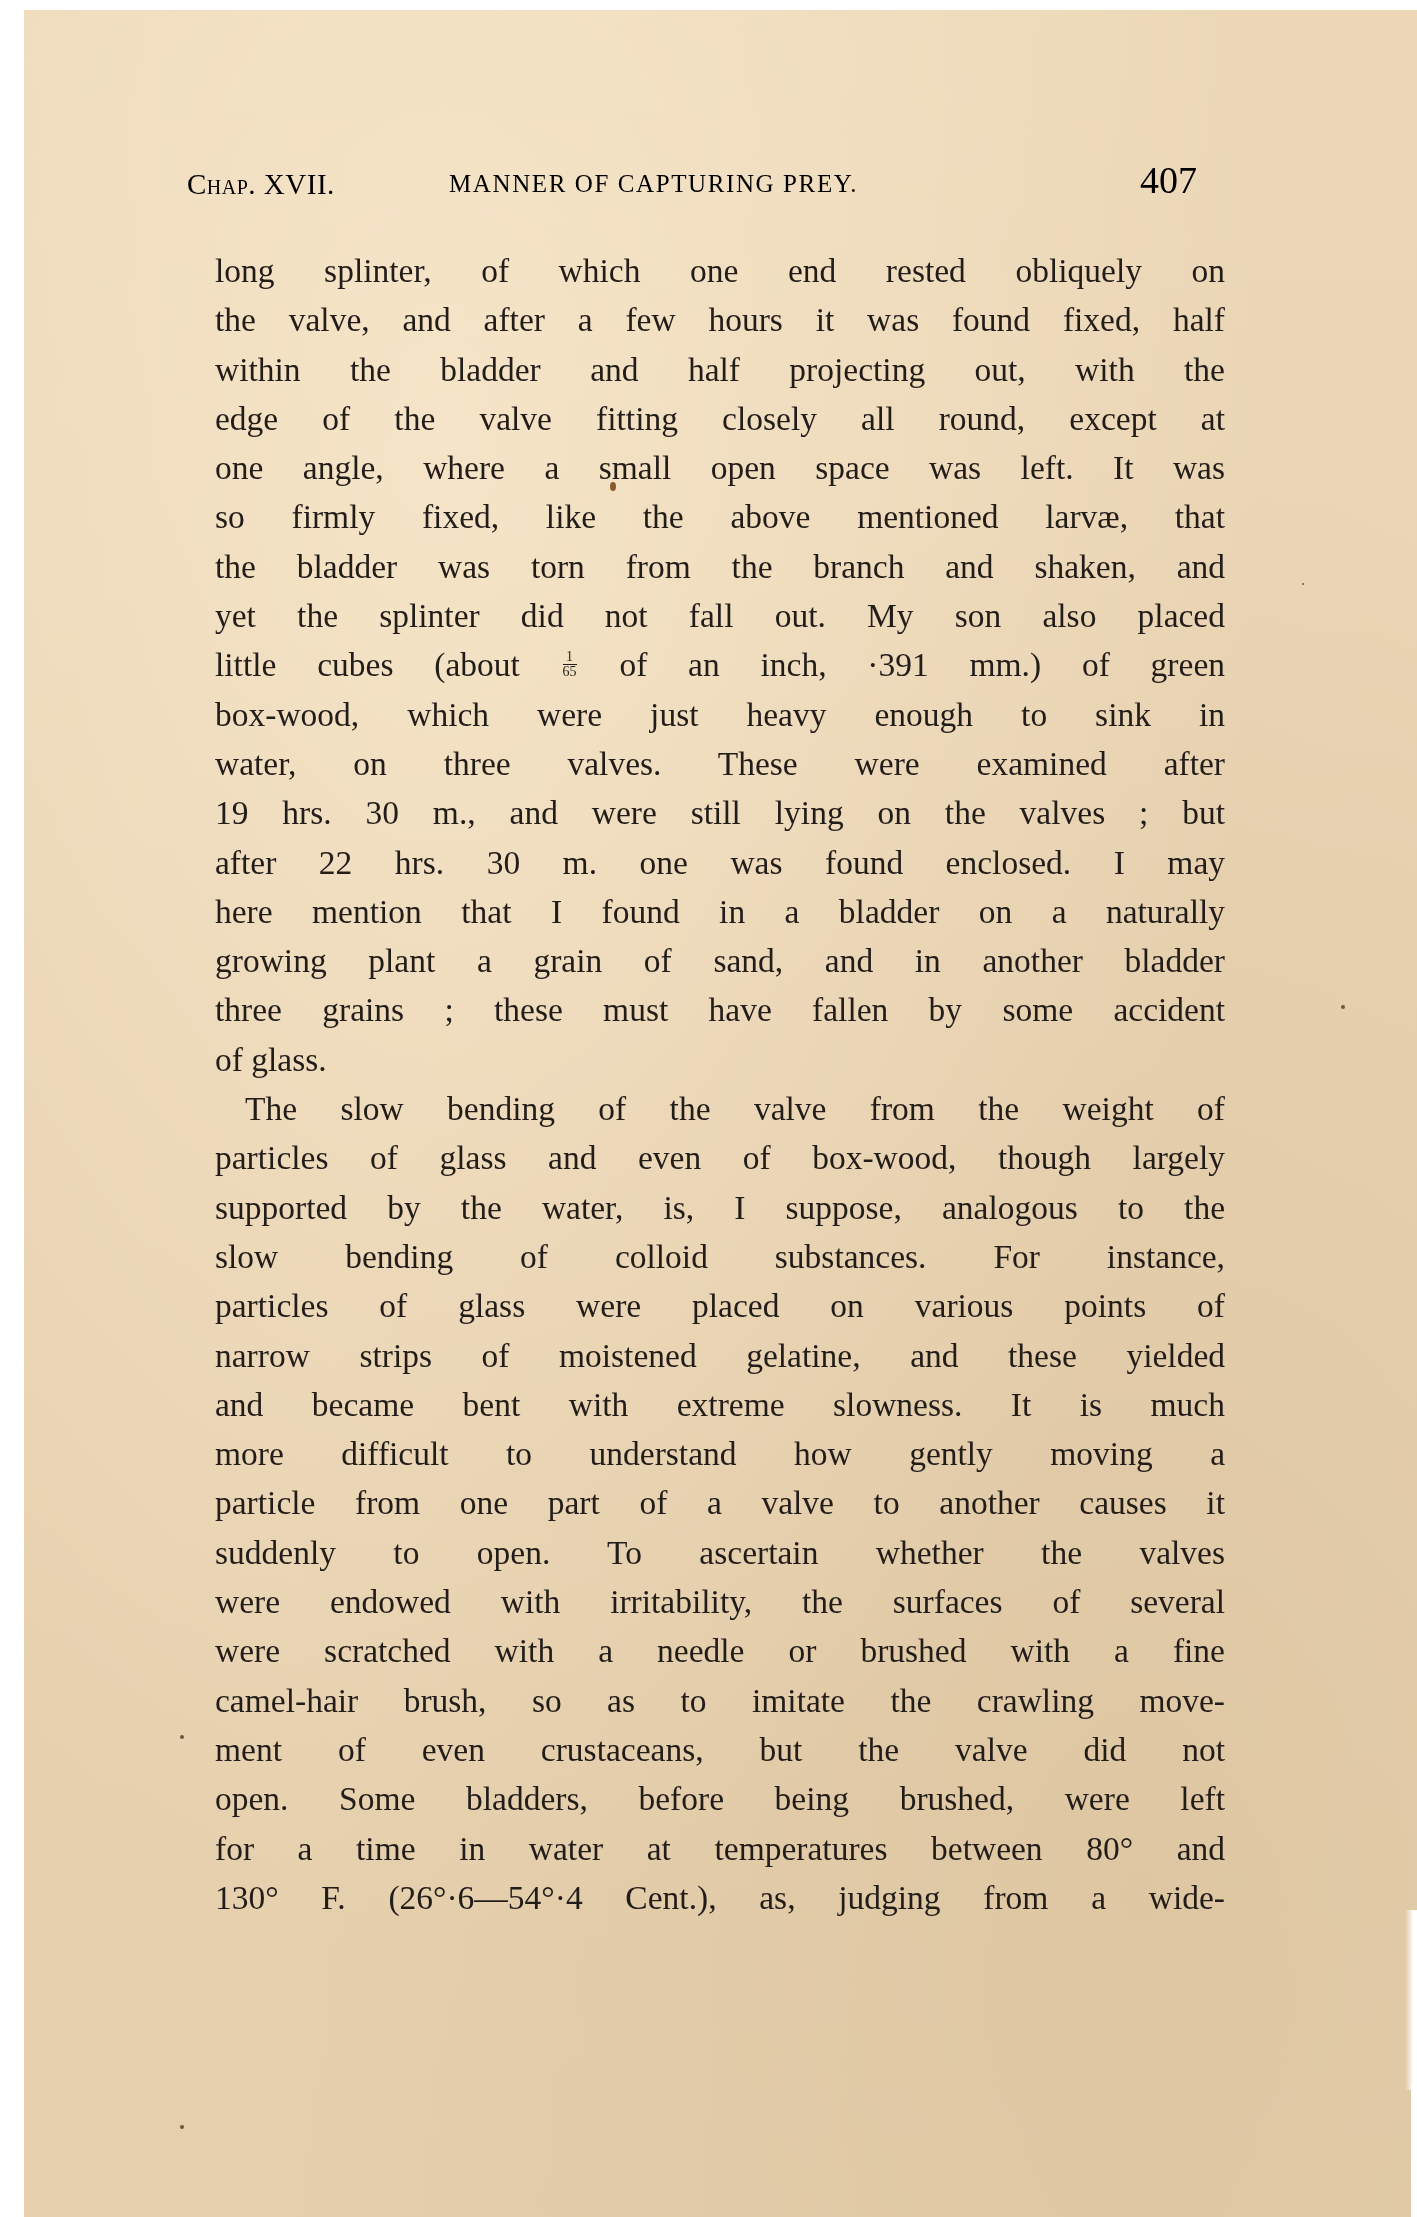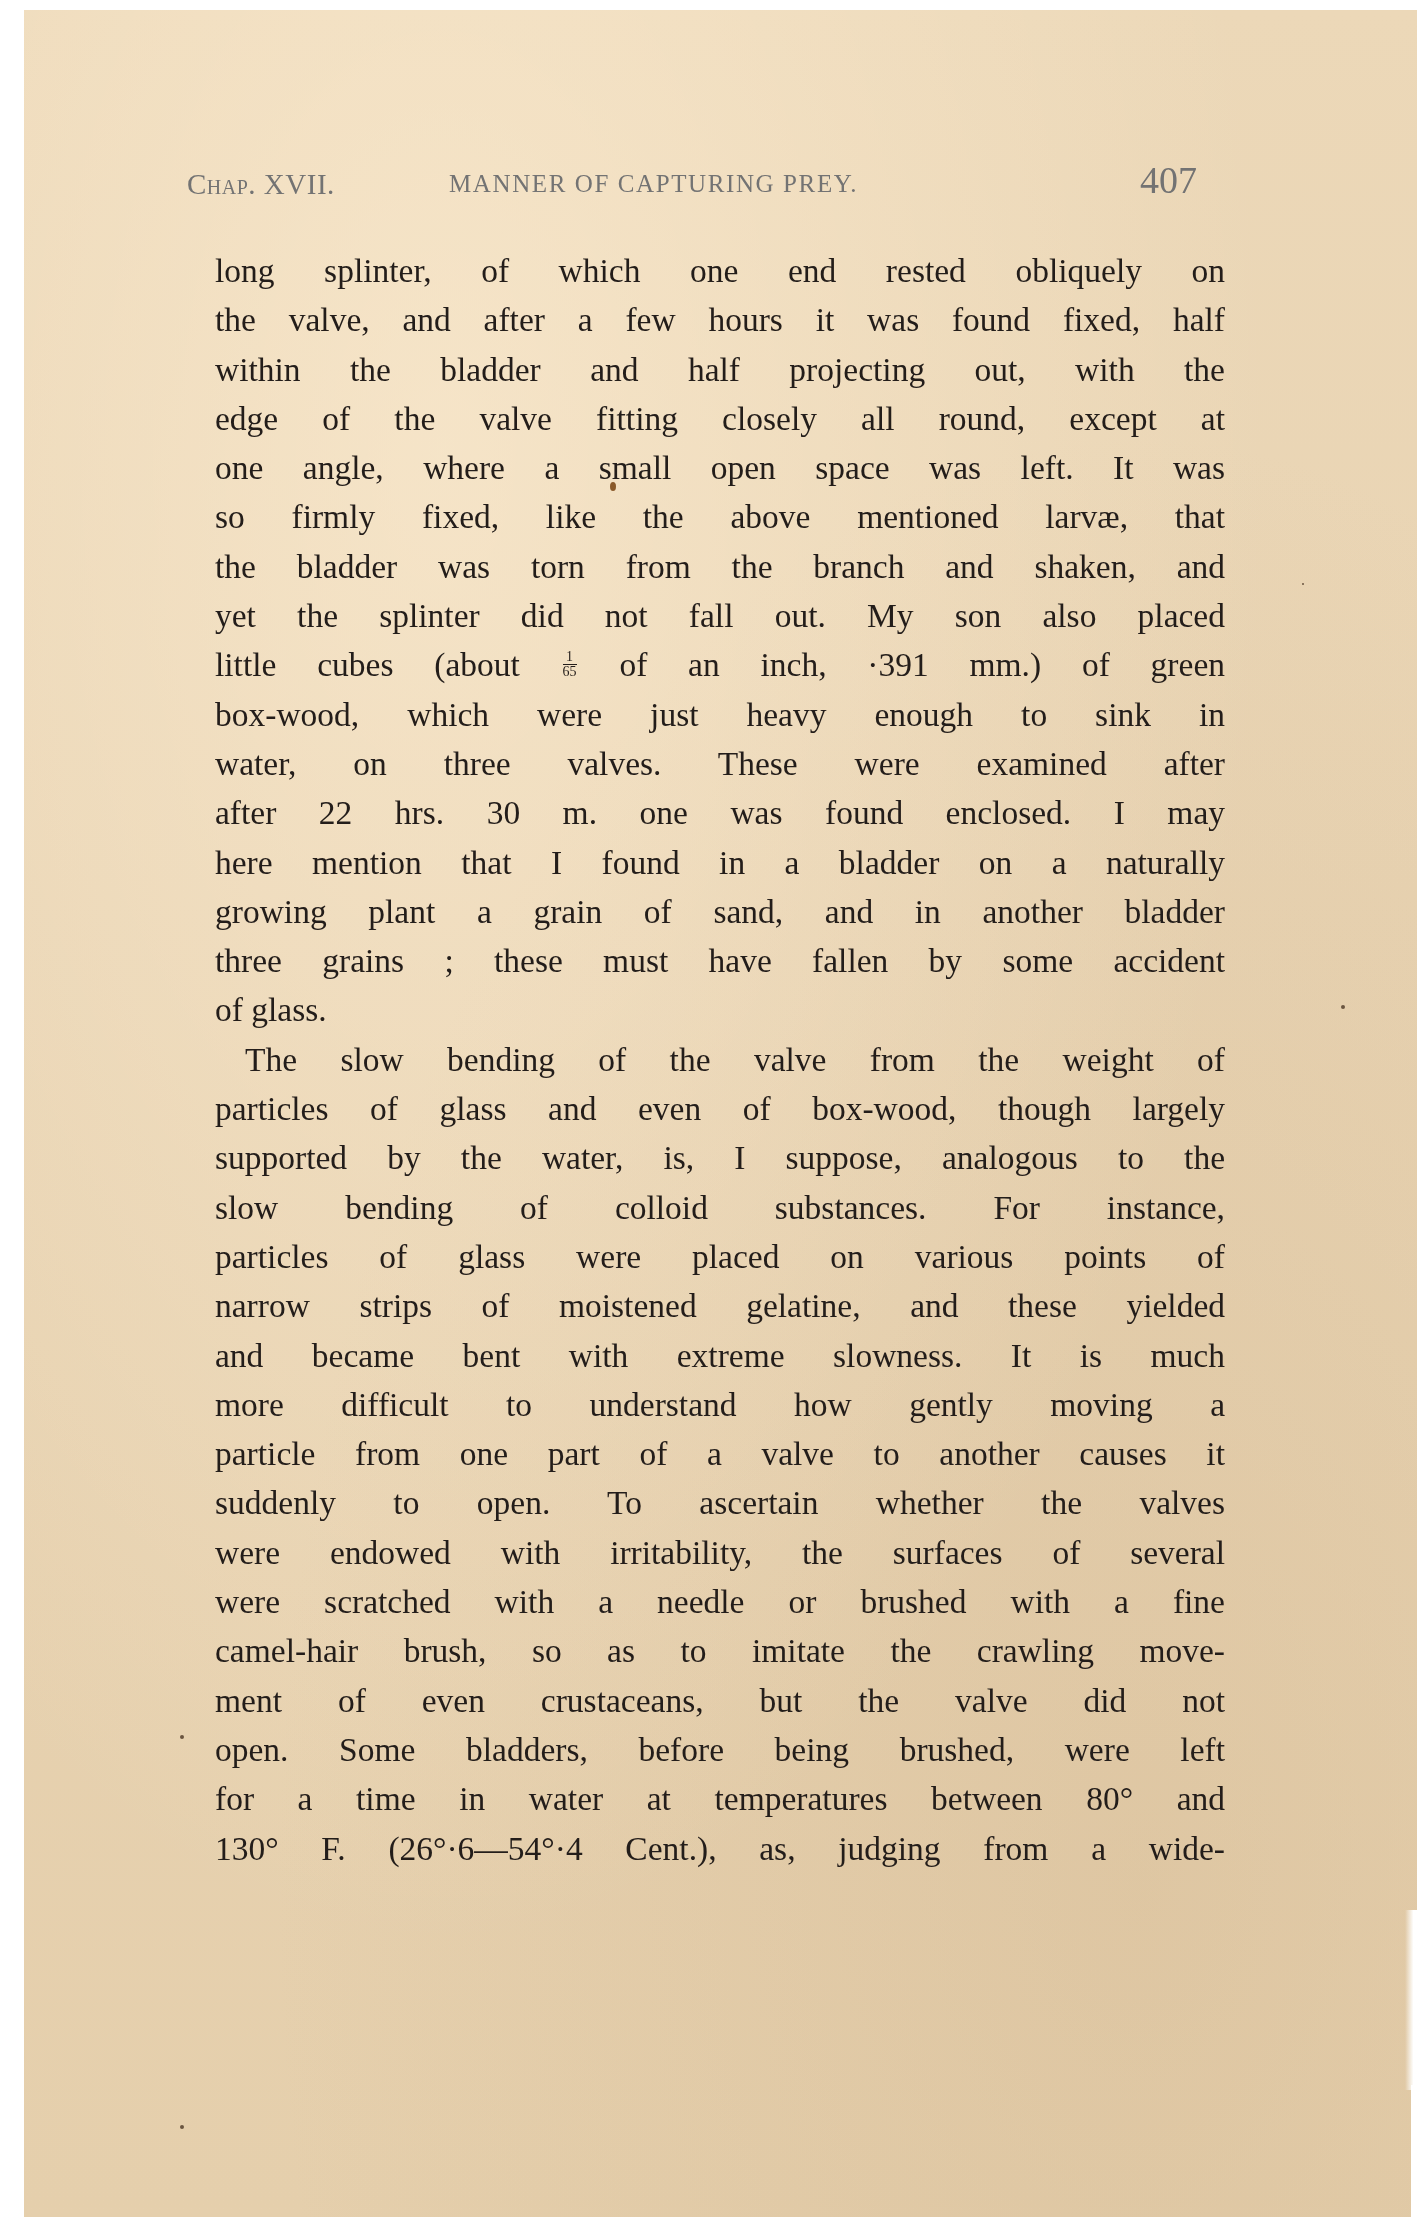--- a/index.html
+++ b/index.html
@@ -40,21 +40,21 @@
       width: 12px;
       height: 180px;
       background: linear-gradient(90deg, rgba(255,255,255,0) 0%, #ffffff 70%);
     }
     .running-head {
       position: absolute;
       left: 187px;
       top: 158px;
       width: 1010px;
       height: 50px;
-      color: #737373;
+      color: #000000;
     }
     .chap {
       position: absolute;
       left: 0;
       top: 10px;
       font-size: 29px;
       letter-spacing: 0.5px;
       font-variant: small-caps;
     }
     .running-title {
@@ -145,20 +145,21 @@
   <div class="line">so firmly fixed, like the above mentioned larvæ, that</div>
   <div class="line">the bladder was torn from the branch and shaken, and</div>
   <div class="line">yet the splinter did not fall out. My son also placed</div>
   <div class="line">
     <span>little cubes (about</span>
     <span class="frac"><span class="num">1</span><span class="den">65</span></span>
     <span>of an inch, ·391 mm.) of green</span>
   </div>
   <div class="line">box-wood, which were just heavy enough to sink in</div>
   <div class="line">water, on three valves. These were examined after</div>
+  <div class="line">19 hrs. 30 m., and were still lying on the valves ; but</div>
   <div class="line">after 22 hrs. 30 m. one was found enclosed. I may</div>
   <div class="line">here mention that I found in a bladder on a naturally</div>
   <div class="line">growing plant a grain of sand, and in another bladder</div>
   <div class="line">three grains ; these must have fallen by some accident</div>
   <div class="line last">of glass.</div>
   <div class="line indent">The slow bending of the valve from the weight of</div>
   <div class="line">particles of glass and even of box-wood, though largely</div>
   <div class="line">supported by the water, is, I suppose, analogous to the</div>
   <div class="line">slow bending of colloid substances. For instance,</div>
   <div class="line">particles of glass were placed on various points of</div>

